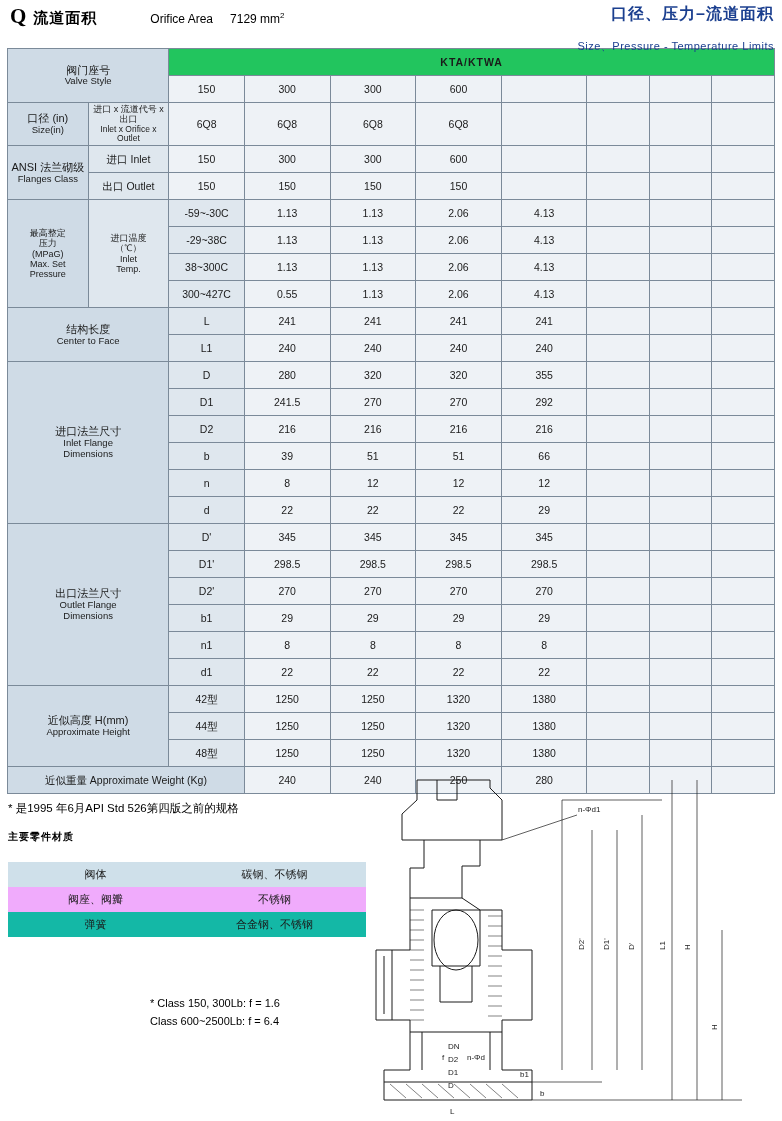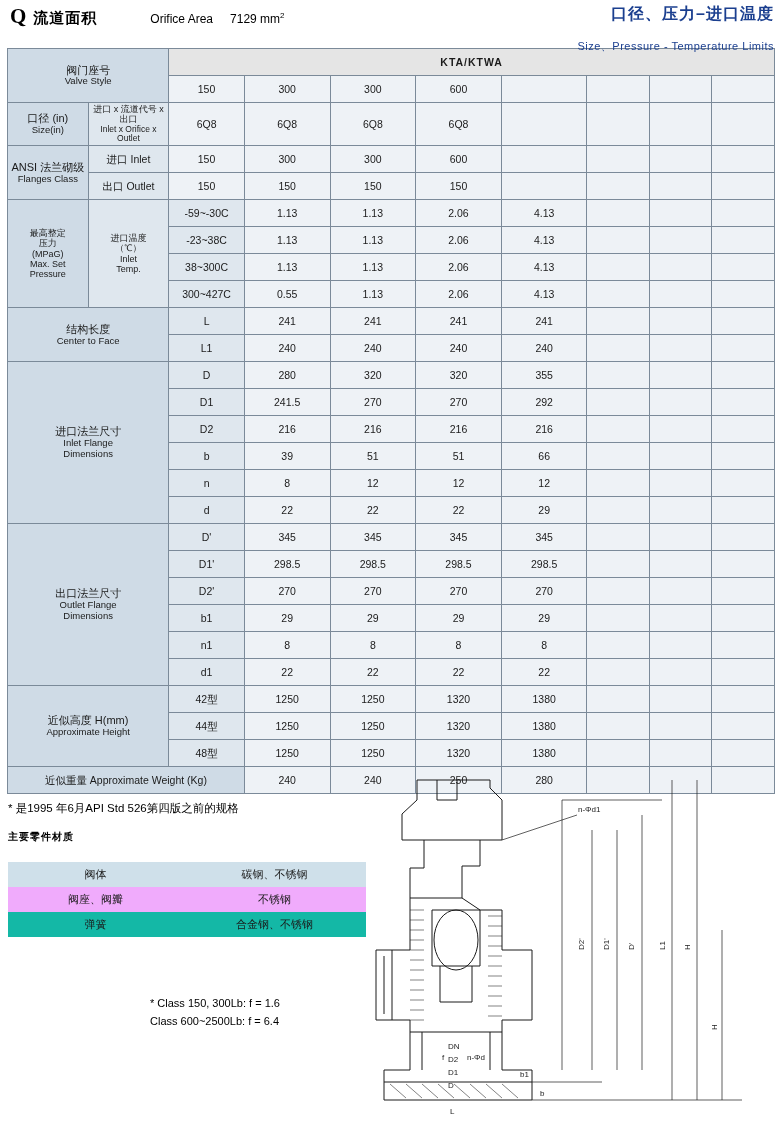--- a/index.html
+++ b/index.html
@@ -66,21 +66,21 @@
     line-height:1.15;
   }
   table.spec td.lbl{
     background:#cfdbe6;
     font-size:10.5px;
   }
   table.spec td.lbl2{
     background:#dfe7ee;
   }
   table.spec td.hdr{
-    background:#e5e5e5;
+    background:#22c55e;
     font-weight:bold;
     letter-spacing:1px;
   }
   .cn{font-size:11px;}
   .en{font-size:9.5px;}
   .sm{font-size:9px;}
   .tiny{font-size:8.5px;}
 
   
   .footnote{
@@ -122,21 +122,21 @@
 <body>
 
 <div class="header">
   <div class="hdr-left">
     <span class="q-letter">Q</span>
     <span class="cn-title">流道面积</span>
     <span class="en-title">Orifice Area</span>
     <span class="area-val"><span>7129 mm</span><span class="sup">2</span></span>
   </div>
   <div class="hdr-right">
-    <div class="r1">口径、压力–进口温度</div>
+    <div class="r1">口径、压力–流道面积</div>
     <div class="r2">Size、Pressure - Temperature Limits</div>
   </div>
 </div>
 
 <table class="spec">
   <colgroup>
     <col style="width:80px">
     <col style="width:80px">
     <col style="width:75px">
     <col style="width:85px">
@@ -231,21 +231,21 @@
       <td class="lbl2">-59~-30C</td>
       <td>1.13</td>
       <td>1.13</td>
       <td>2.06</td>
       <td>4.13</td>
       <td></td>
       <td></td>
       <td></td>
     </tr>
     <tr>
-      <td class="lbl2">-23~38C</td>
+      <td class="lbl2">-29~38C</td>
       <td>1.13</td>
       <td>1.13</td>
       <td>2.06</td>
       <td>4.13</td>
       <td></td>
       <td></td>
       <td></td>
     </tr>
     <tr>
       <td class="lbl2">38~300C</td>

